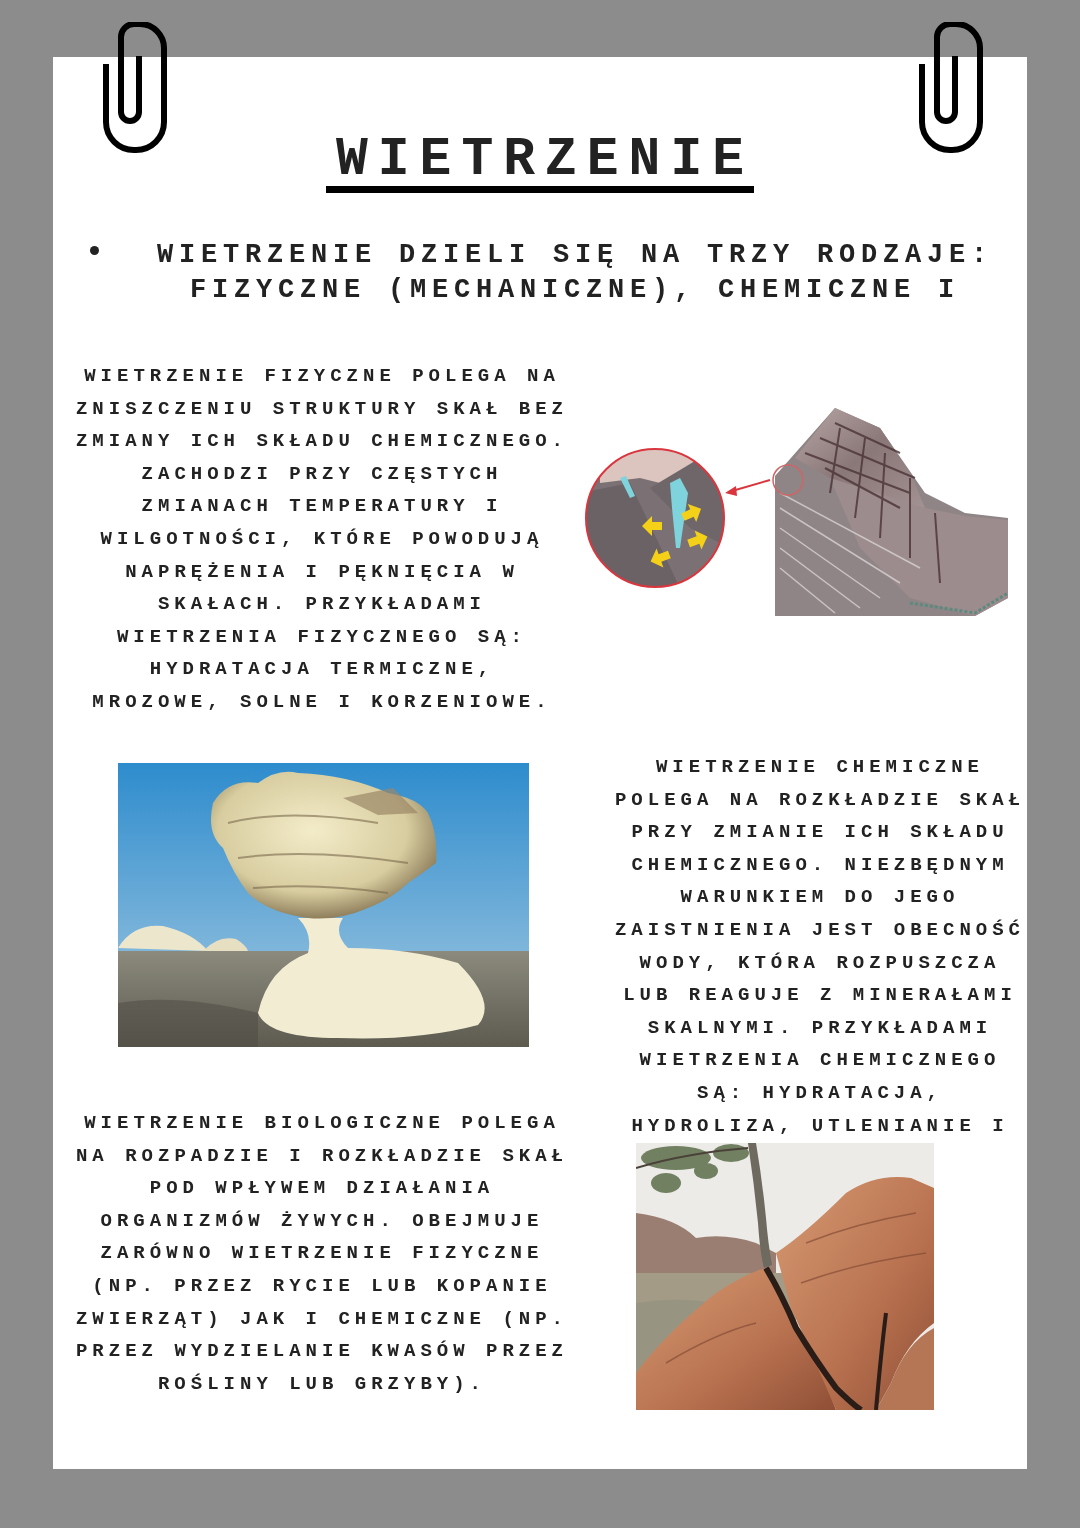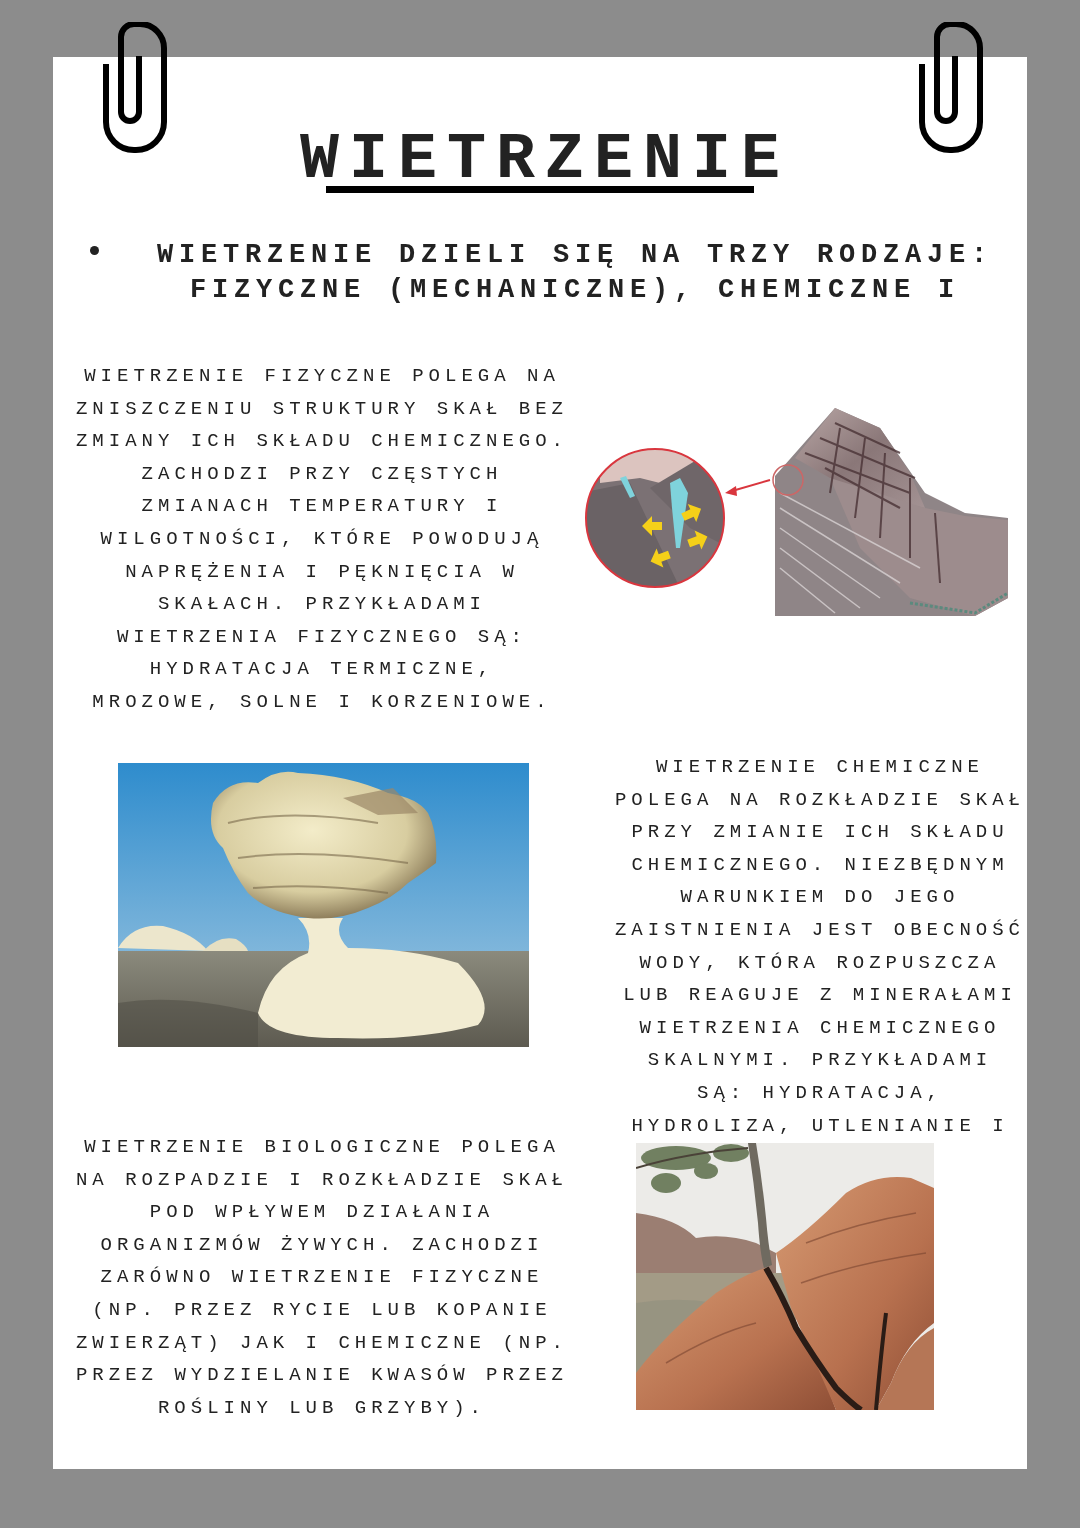--- a/index.html
+++ b/index.html
@@ -19,21 +19,21 @@
   }
   .clip {
     position: absolute;
     width: 70px; height: 135px;
   }
   .title {
     position: absolute;
     left: 0; width: 1080px;
     top: 128px;
     text-align: center;
-    font-size: 65px;
+    font-size: 53px;
     font-weight: bold;
     letter-spacing: 10px;
     line-height: 64px;
     color: #222;
     padding-left: 10px;
     box-sizing: border-box;
   }
   .title-underline {
     position: absolute;
     left: 326px; top: 186px;
@@ -63,24 +63,24 @@
     color: #222;
   }
   .para {
     position: absolute;
     text-align: center;
     font-size: 19px;
     letter-spacing: 5px;
     line-height: 32.6px;
     color: #222;
   }
-  .para .ln { display: block; white-space: nowrap; }
+  .para .ln { display: block; white-space: nowrap; font-weight: bold; }
   .p-phys { left: 62px; top: 360px; width: 520px; }
   .p-chem { left: 600px; top: 713px; width: 440px; margin-top: 38px; }
-  .p-bio  { left: 62px; top: 1107px; width: 520px; margin-top: 24px; }
+  .p-bio  { left: 62px; top: 1107px; width: 520px; }
 
   .img { position: absolute; overflow: hidden; }
   .img-diagram { left: 580px; top: 398px; width: 432px; height: 222px; }
   .img-mushroom { left: 118px; top: 763px; width: 411px; height: 284px; }
   .img-tree { left: 636px; top: 1143px; width: 298px; height: 267px; }
 </style>
 </head>
 <body>
 
 <div class="page"></div>
@@ -215,32 +215,32 @@
 
 <div class="para p-chem">
   <span class="ln">WIETRZENIE CHEMICZNE</span>
   <span class="ln">POLEGA NA ROZKŁADZIE SKAŁ</span>
   <span class="ln">PRZY ZMIANIE ICH SKŁADU</span>
   <span class="ln">CHEMICZNEGO. NIEZBĘDNYM</span>
   <span class="ln">WARUNKIEM DO JEGO</span>
   <span class="ln">ZAISTNIENIA JEST OBECNOŚĆ</span>
   <span class="ln">WODY, KTÓRA ROZPUSZCZA</span>
   <span class="ln">LUB REAGUJE Z MINERAŁAMI</span>
+  <span class="ln">SKALNYMI. PRZYKŁADAMI</span>
   <span class="ln">WIETRZENIA CHEMICZNEGO</span>
-  <span class="ln">SKALNYMI. PRZYKŁADAMI</span>
   <span class="ln">SĄ: HYDRATACJA,</span>
   <span class="ln">HYDROLIZA, UTLENIANIE I</span>
   <span class="ln">REDUKCJA.</span>
 </div>
 
 <div class="para p-bio">
   <span class="ln">WIETRZENIE BIOLOGICZNE POLEGA</span>
   <span class="ln">NA ROZPADZIE I ROZKŁADZIE SKAŁ</span>
   <span class="ln">POD WPŁYWEM DZIAŁANIA</span>
-  <span class="ln">ORGANIZMÓW ŻYWYCH. ZACHODZI</span>
+  <span class="ln">ORGANIZMÓW ŻYWYCH. OBEJMUJE</span>
   <span class="ln">ZARÓWNO WIETRZENIE FIZYCZNE</span>
   <span class="ln">(NP. PRZEZ RYCIE LUB KOPANIE</span>
   <span class="ln">ZWIERZĄT) JAK I CHEMICZNE (NP.</span>
   <span class="ln">PRZEZ WYDZIELANIE KWASÓW PRZEZ</span>
   <span class="ln">ROŚLINY LUB GRZYBY).</span>
 </div>
 
 <div class="img img-tree">
   <svg width="298" height="267" viewBox="0 0 298 267">
     <defs>

